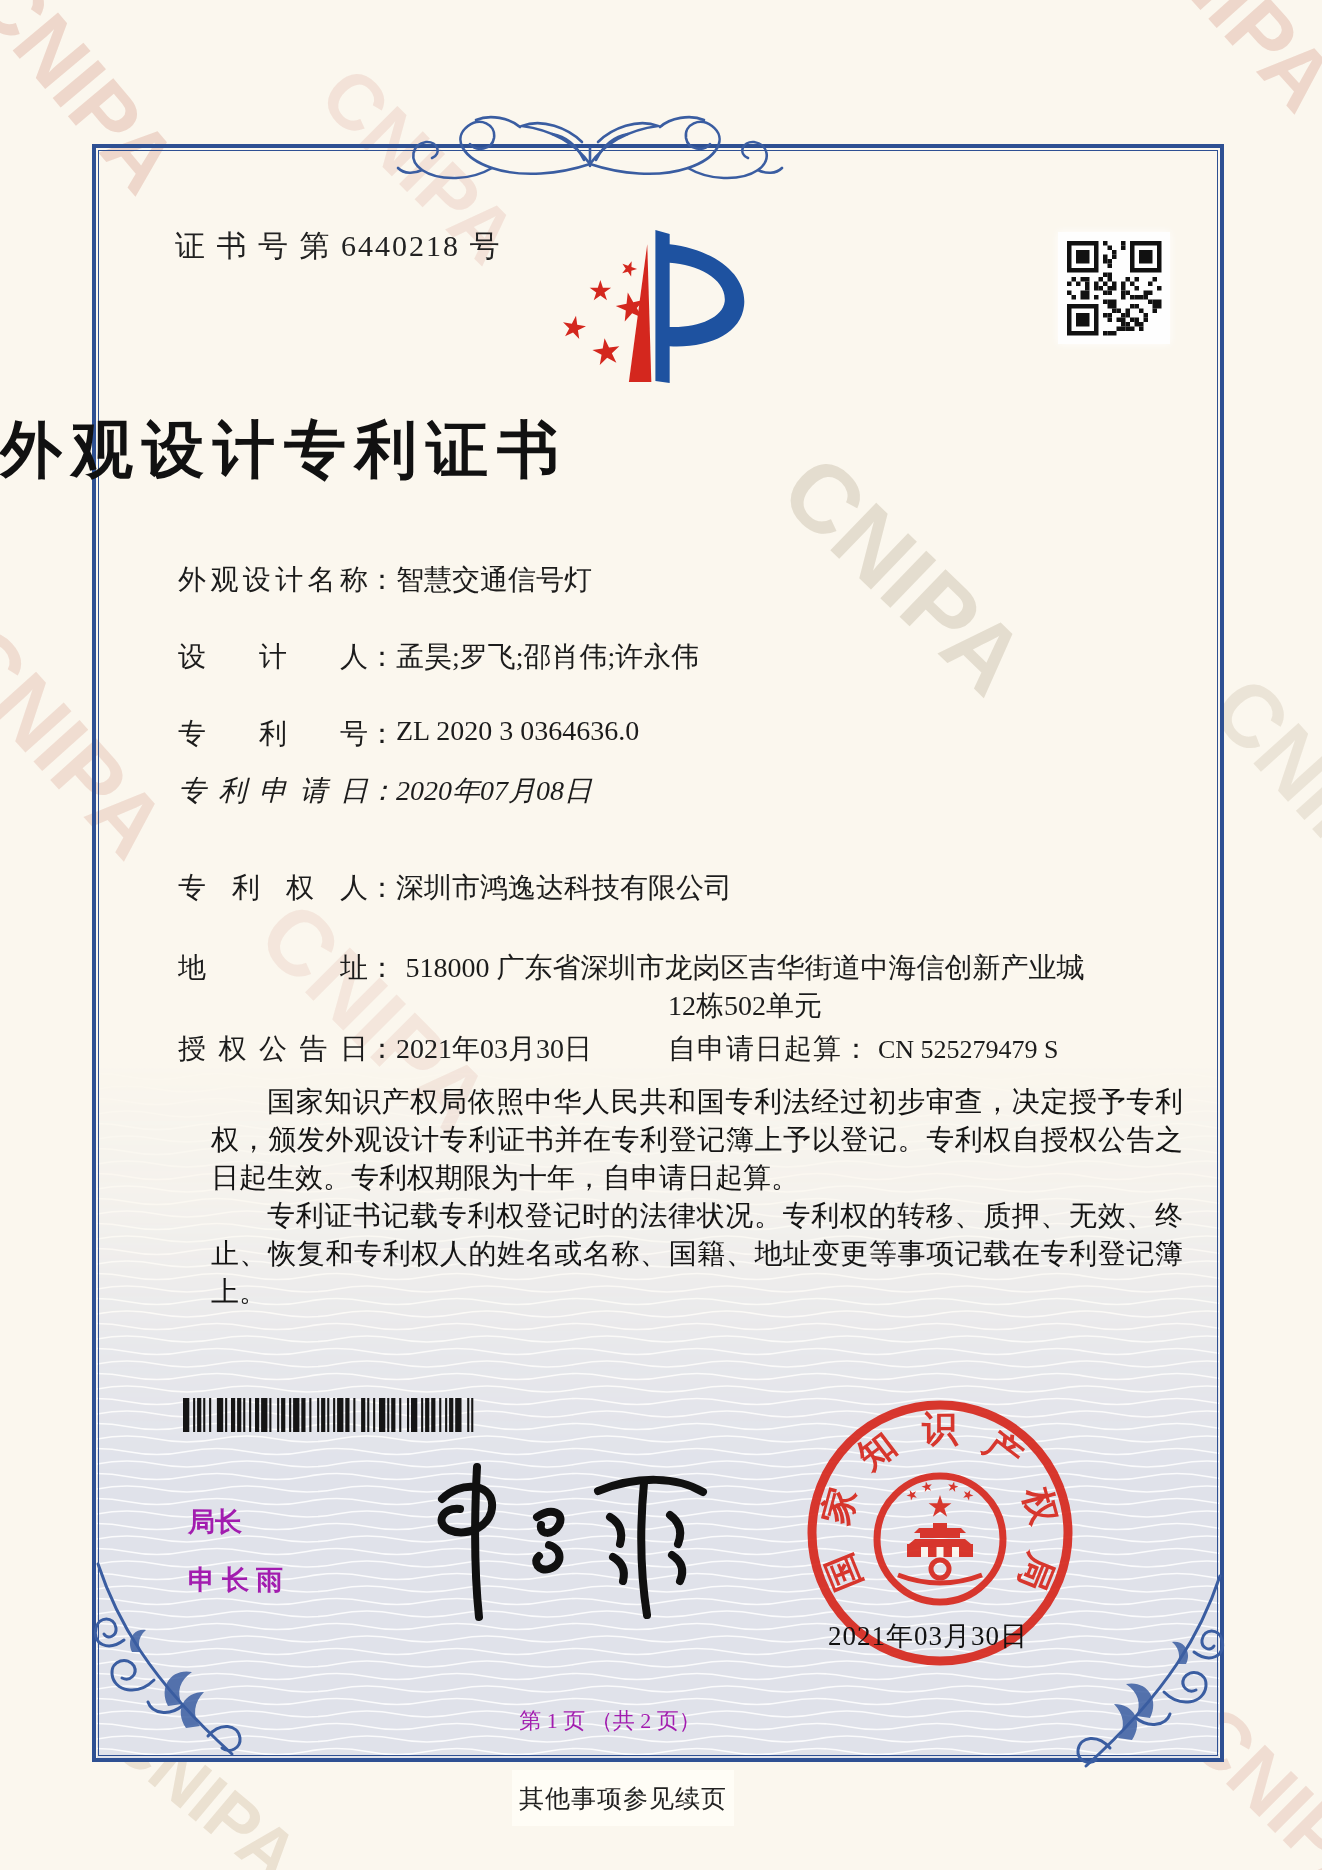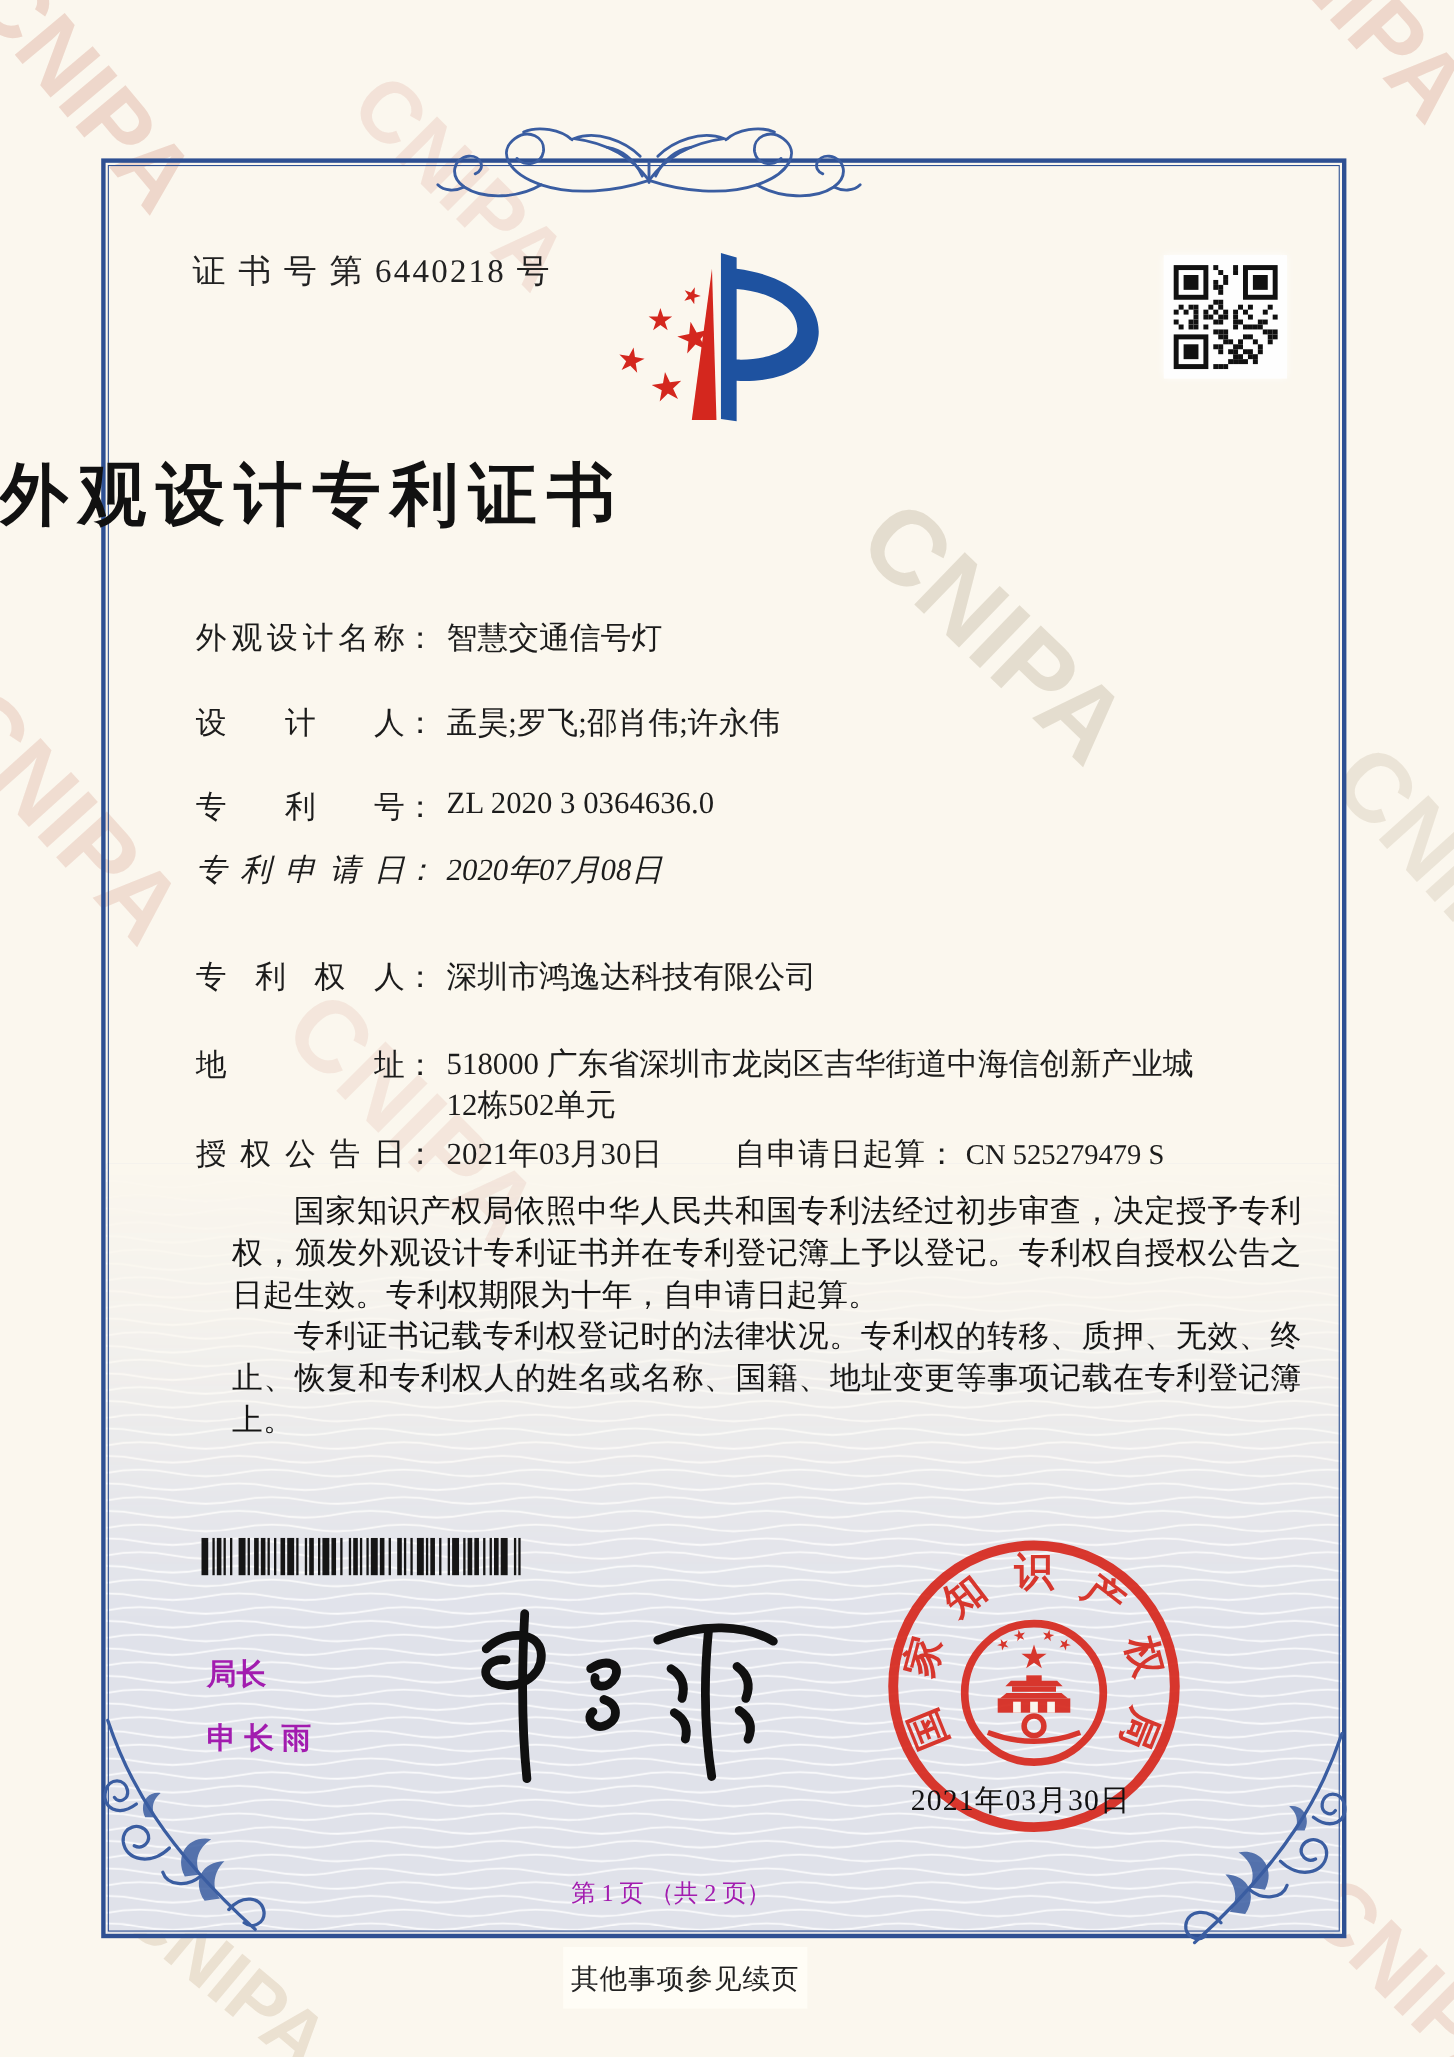--- a/index.html
+++ b/index.html
@@ -20,21 +20,21 @@
   .content{position:absolute;inset:0;z-index:5;}
   .cert-no{position:absolute;left:175px;top:226px;font-size:30px;letter-spacing:2px;color:#222;}
   .logo-svg{position:absolute;left:553px;top:228px;}
   .qr-box{position:absolute;left:1058px;top:232px;width:112px;height:112px;background:#fefefe;
           box-shadow:0 0 8px rgba(255,255,255,.9);}
   .title{position:absolute;left:0;top:408px;width:1322px;text-align:left;
          font-size:62px;font-weight:bold;letter-spacing:9px;color:#111;}
   .field{position:absolute;left:178px;font-size:28px;white-space:nowrap;}
   .flabel{display:inline-block;width:190px;text-align:justify;text-align-last:justify;vertical-align:top;}
   .fcolon{display:inline-block;vertical-align:top;}
-  .fvalue{display:inline-block;margin-left:10px;vertical-align:top;}
+  .fvalue{display:inline-block;vertical-align:top;text-align:center;}
   .fvalue.wrap{white-space:normal;width:698px;line-height:38px;}
   .grant2{position:absolute;left:668px;top:1030px;font-size:28px;white-space:nowrap;}
   .grant2 .g2label{letter-spacing:1px;}
   .grant2 .g2value{font-size:26px;margin-left:8px;}
   .bodytext{position:absolute;left:178px;top:1083px;width:972px;font-size:28px;line-height:38px;
             text-align:justify;text-justify:inter-character;color:#141414;margin-left:33px;}
   .bodytext p{margin:0;text-indent:56px;}
   .barcode-svg{position:absolute;left:183px;top:1398px;}
   .signer{position:absolute;left:188px;top:1504px;font-family:Liberation Sans, sans-serif;
           font-weight:bold;font-size:27px;color:#a21caf;}

